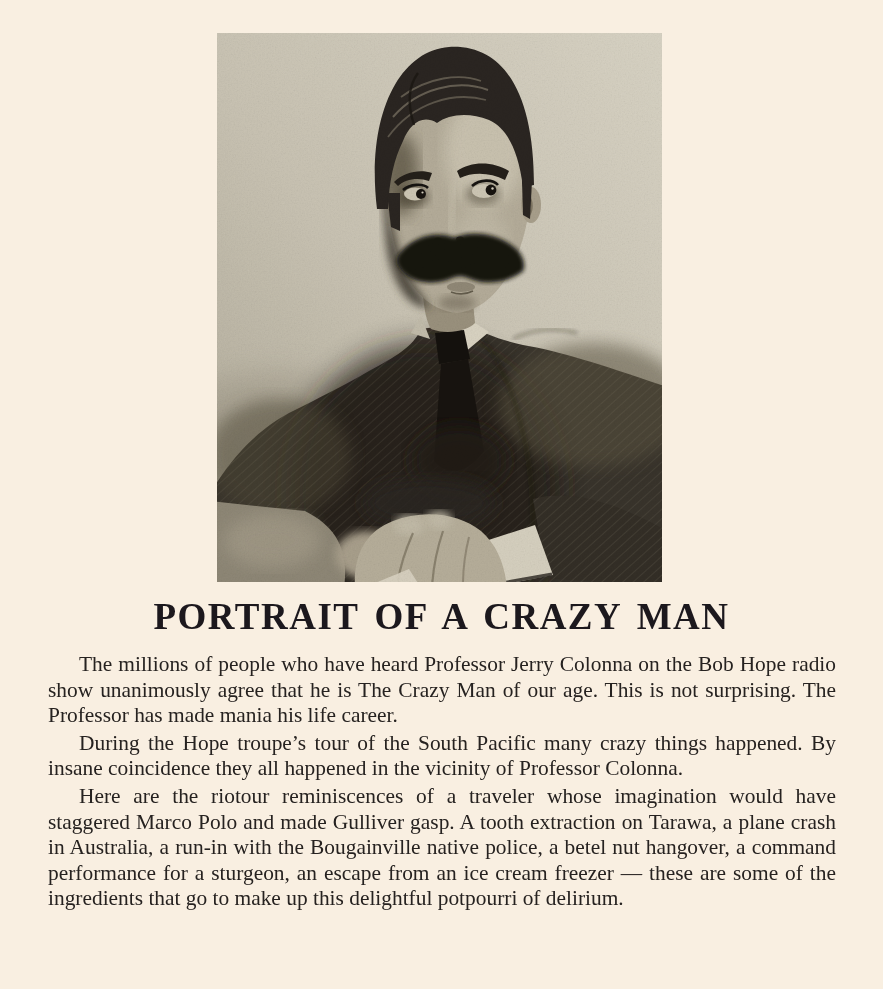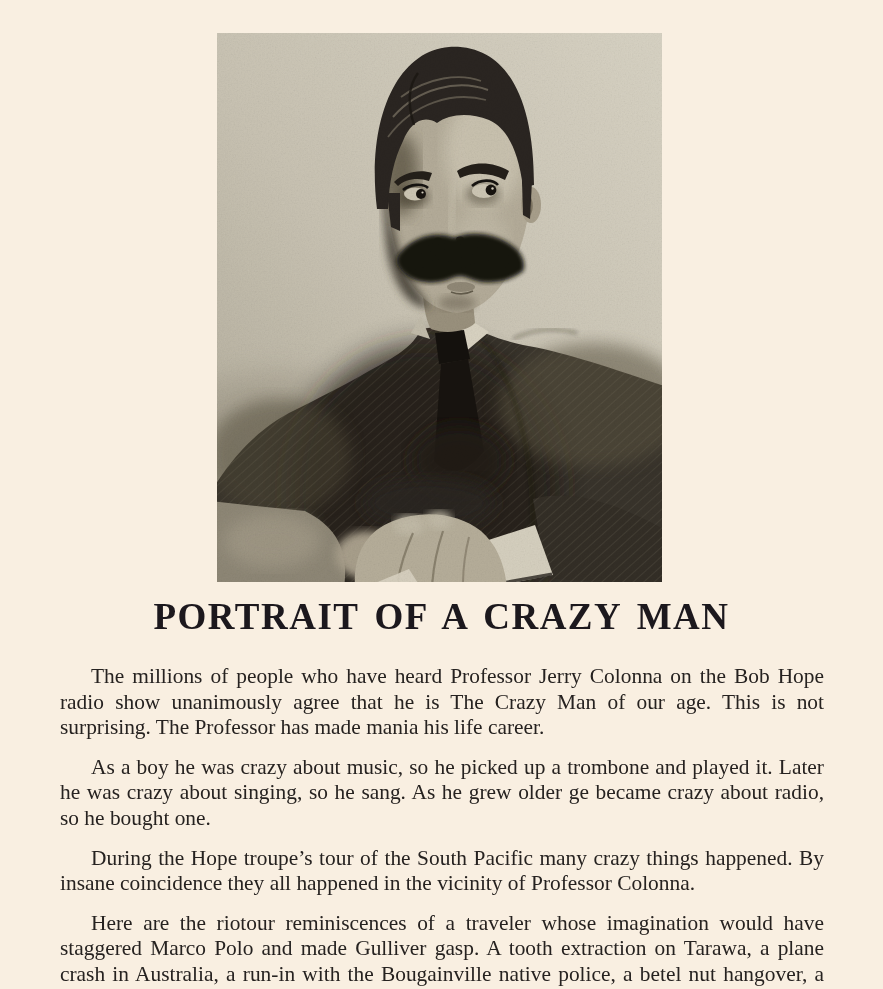--- a/index.html
+++ b/index.html
@@ -47,21 +47,21 @@
     position: absolute;
     top: 650px;
     left: 46px;
     width: 792px;
     font-size: 21.4px;
     line-height: 25.6px;
     color: #262220;
     text-align: justify;
   }
   .text p {
-    margin: 14px;
+    margin: 2px;
     padding: 0;
     text-indent: 31px;
   }
 </style>
 </head>
 <body>
 
 <div class="page">
 
   <figure class="photo">
@@ -194,18 +194,17 @@
 
         <rect x="0" y="0" width="445" height="549" filter="url(#grain)" opacity="0.16" style="mix-blend-mode:multiply"></rect>
       </g>
     </svg>
   </figure>
 
   <h1 class="title">PORTRAIT OF A CRAZY MAN</h1>
 
   <div class="text">
     <p>The millions of people who have heard Professor Jerry Colonna on the Bob Hope radio show unanimously agree that he is The Crazy Man of our age. This is not surprising. The Professor has made mania his life career.</p>
-    <p>As a boy he was crazy about music, so he picked up a trombone and played it. Later he was crazy about singing, so he sang. As he grew older ge became crazy about radio, so he bought one.</p>
     <p>During the Hope troupe’s tour of the South Pacific many crazy things happened. By insane coincidence they all happened in the vicinity of Professor Colonna.</p>
     <p>Here are the riotour reminiscences of a traveler whose imagination would have staggered Marco Polo and made Gulliver gasp. A tooth extraction on Tarawa, a plane crash in Australia, a run-in with the Bougainville native police, a betel nut hangover, a command performance for a sturgeon, an escape from an ice cream freezer — these are some of the ingredients that go to make up this delightful potpourri of delirium.</p>
   </div>
 
 </div>
 
 </body></html>

